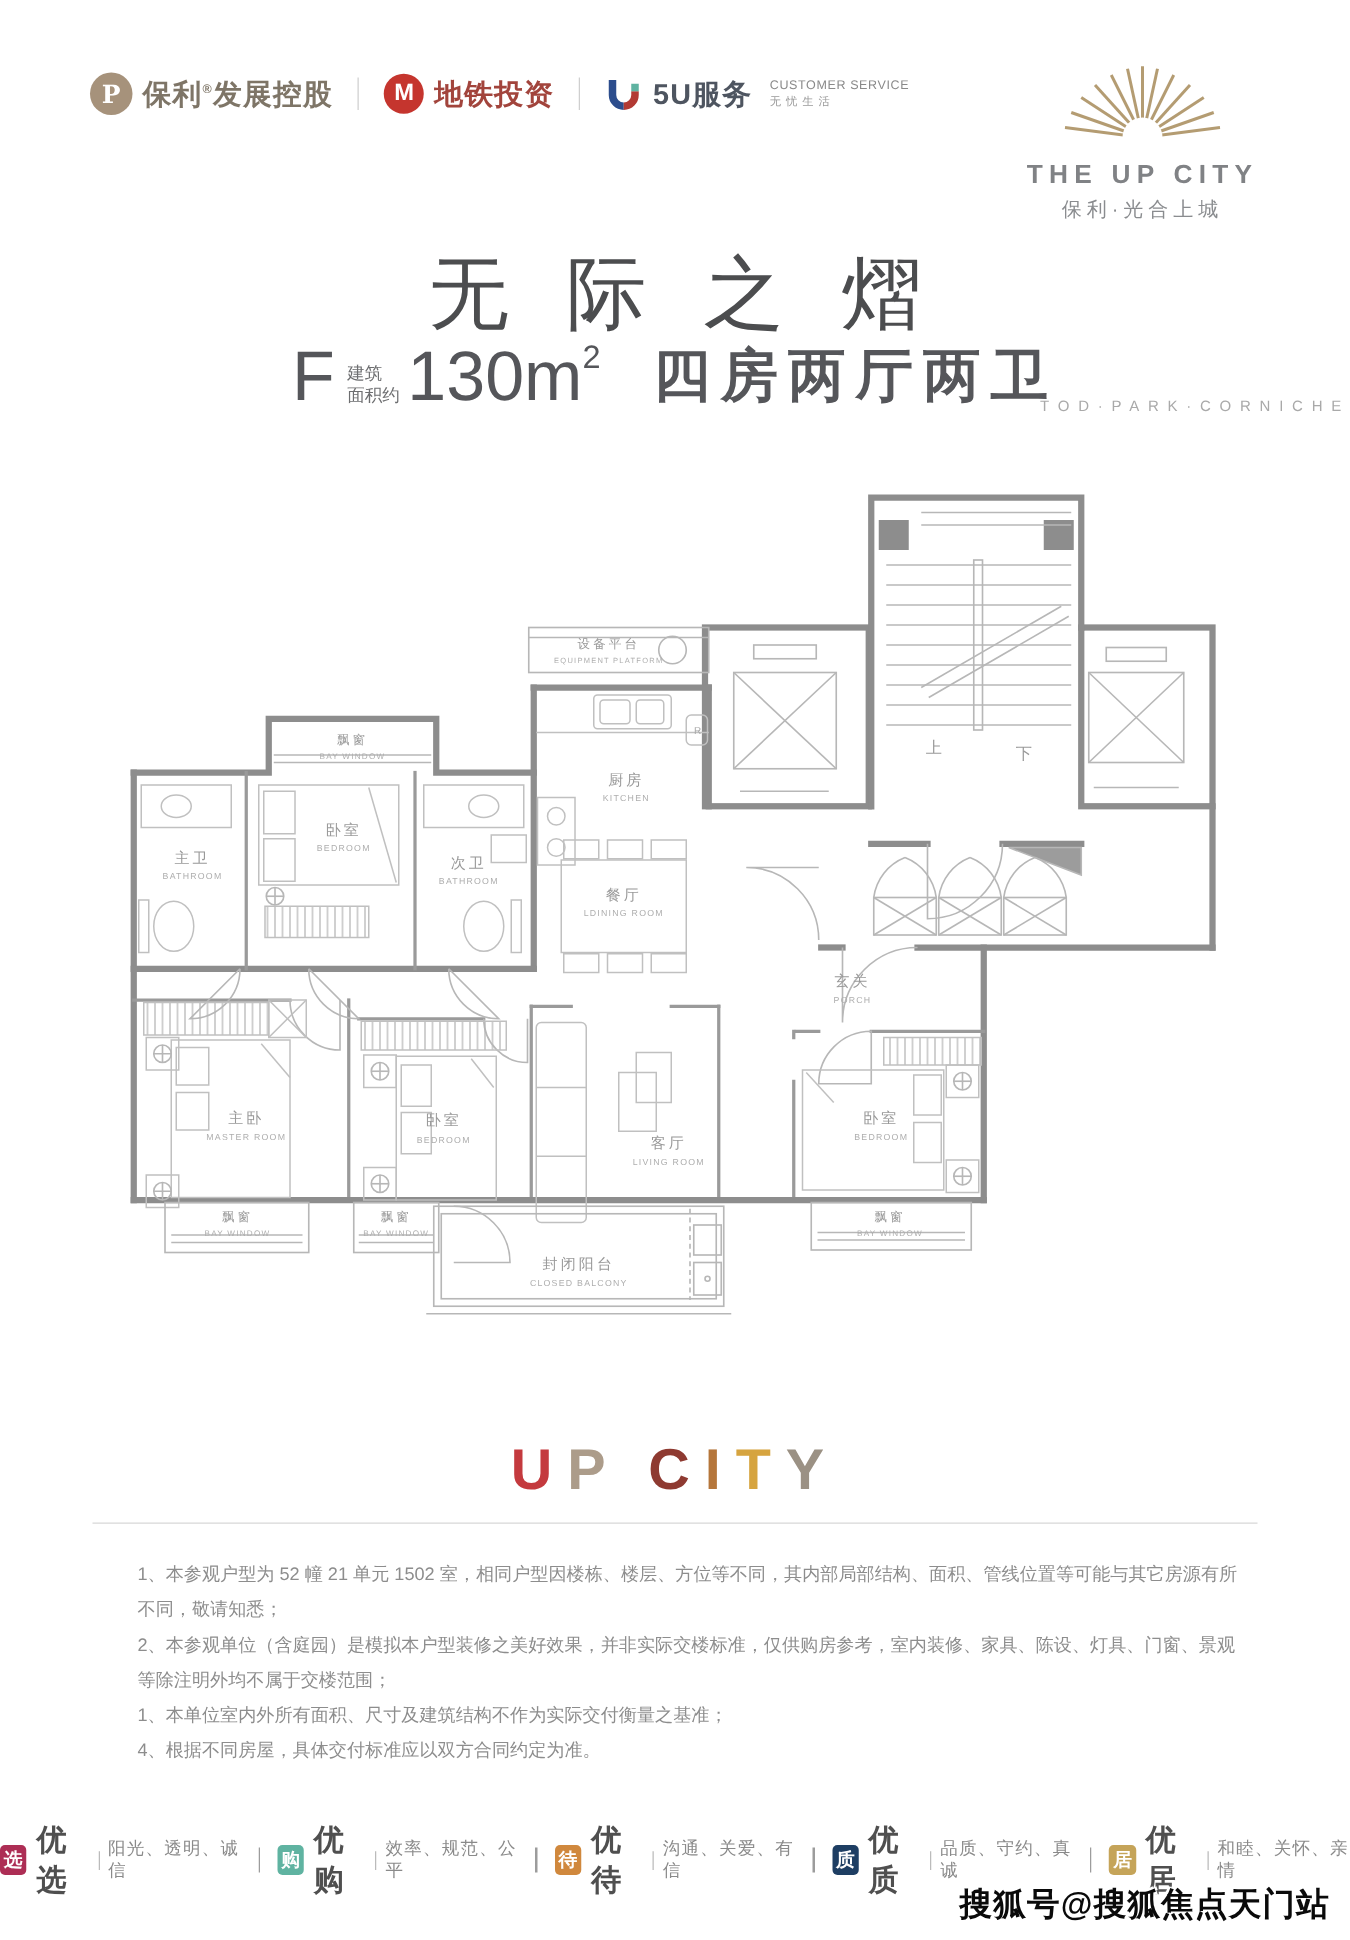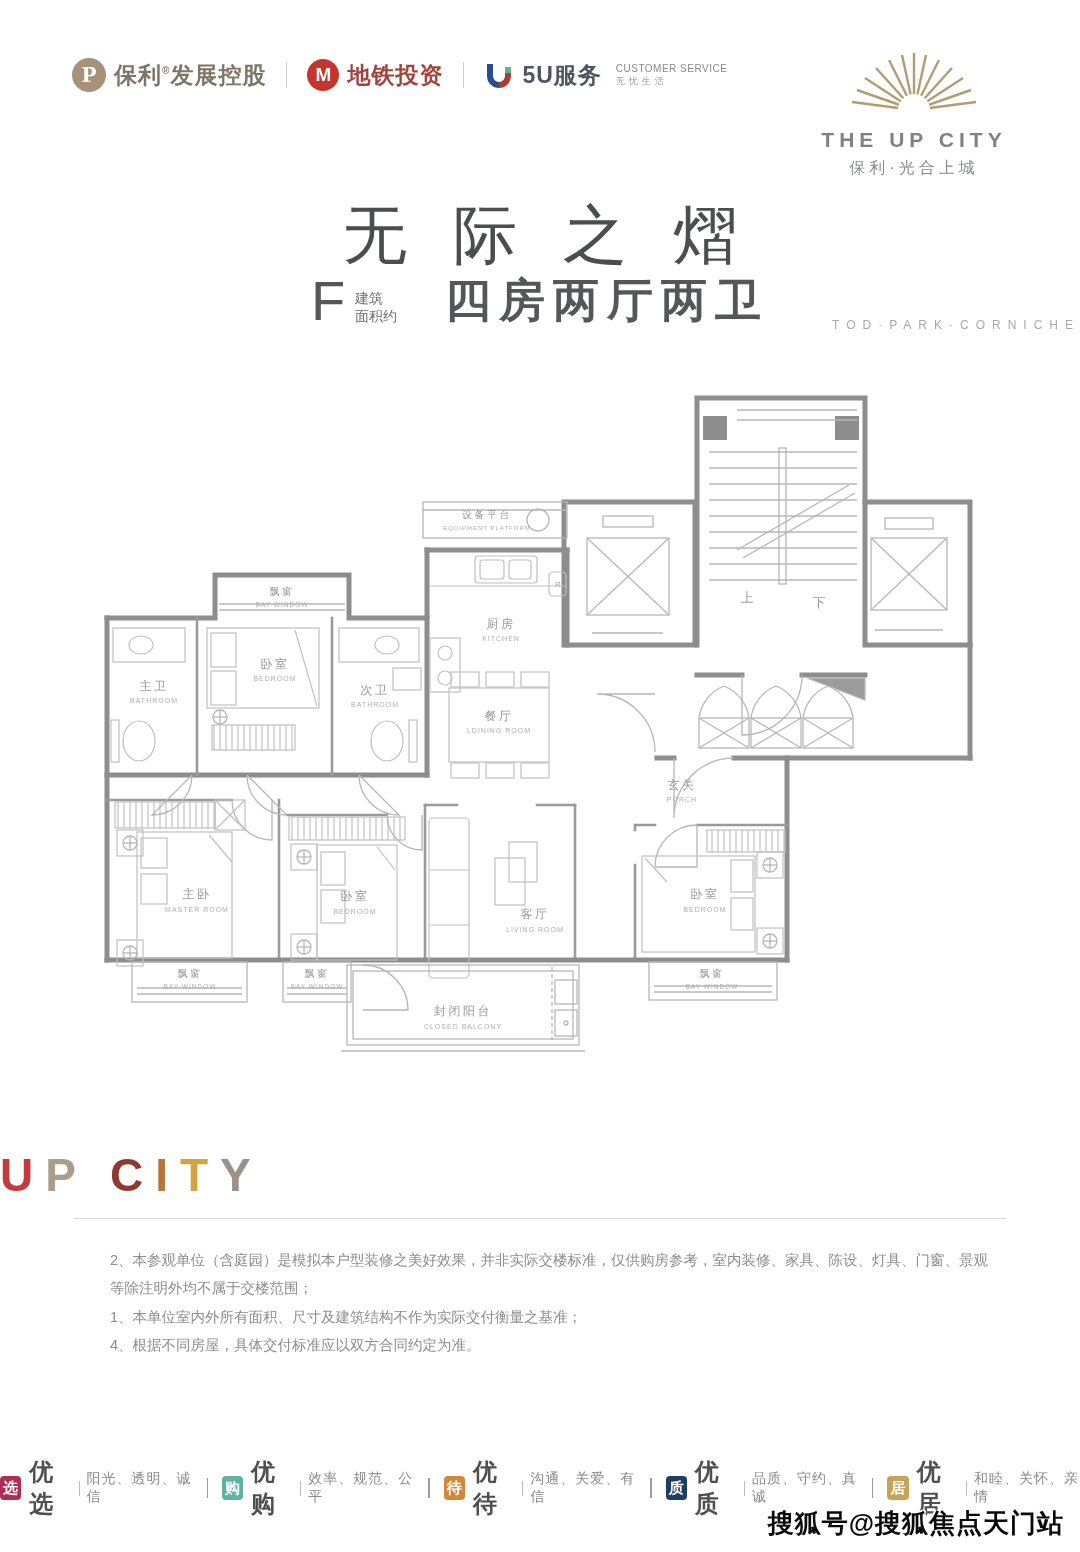--- a/index.html
+++ b/index.html
@@ -48,21 +48,21 @@
   .tn { stroke:#b7b7b7; stroke-width:1.3; fill:none; }
   .fur { stroke:#c0c0c0; stroke-width:1.2; fill:none; }
   .gf { fill:#8d8d8d; stroke:none; }
   .zh { font-size:12px; fill:#999; letter-spacing:2.5px; text-anchor:middle; }
   .en { font-size:7px; fill:#aeaeae; letter-spacing:1px; text-anchor:middle; }
   .st { font-size:13px; fill:#9a9a9a; text-anchor:middle; }
   .rlab { font-size:8px; fill:#a8a8a8; text-anchor:middle; }
   .dash { stroke-dasharray:4 3; }
 
   
-  .upcity { position:absolute; top:1148px; left:0; width:100%; text-align:left;
+  .upcity { position:absolute; top:1148px; left:0; width:100%; text-align:center;
             font-size:46px; font-weight:bold; letter-spacing:12px; }
   .upcity .wordgap { margin-right:22px; }
   .rule { position:absolute; left:74px; right:74px; top:1218px; height:1px; background:#d8d8d8; }
 
   
   .disc { position:absolute; left:110px; top:1246px; width:880px; }
   .disc-title { font-size:16px; color:#4c4c4c; font-weight:bold; margin-bottom:14px; }
   .disc-item { font-size:14.5px; color:#8d8d8d; line-height:1.95; }
 
   
@@ -132,20 +132,21 @@
   <div class="brand-cn">保利·光合上城</div>
 </div>
 
 <div class="title-main">无际之熠</div>
 <div class="subtitle">
   <span class="sub-f">F</span>
   <span class="sub-area-lbl">
     <span>建筑</span>
     <span>面积约</span>
   </span>
+  <span class="sub-val"><span>130m</span><span class="sub-sup">2</span></span>
   <span class="sub-layout">四房两厅两卫</span>
 </div>
 <div class="tagline">TOD·PARK·CORNICHE</div>
 
 <div class="plan">
 <svg width="886" height="700" viewBox="0 0 886 700">
   <defs>
     <pattern id="hatch" width="6" height="12" patternUnits="userSpaceOnUse">
       <line x1="3" y1="0" x2="3" y2="12" stroke="#b5b5b5" stroke-width="1"></line>
     </pattern>
@@ -441,20 +442,21 @@
   </g>
 </svg>
 </div>
 
 <div class="upcity">
   <span style="color: rgb(196, 58, 62);">U</span><span class="wordgap" style="color: rgb(172, 156, 138);">P</span><span style="color: rgb(142, 58, 49);">C</span><span style="color: rgb(181, 118, 59);">I</span><span style="color: rgb(214, 164, 63);">T</span><span style="color: rgb(155, 145, 132);">Y</span>
 </div>
 <div class="rule"></div>
 
 <div class="disc">
+  <div class="disc-item">1、本参观户型为 52 幢 21 单元 1502 室，相同户型因楼栋、楼层、方位等不同，其内部局部结构、面积、管线位置等可能与其它房源有所不同，敬请知悉；</div>
   <div class="disc-item">2、本参观单位（含庭园）是模拟本户型装修之美好效果，并非实际交楼标准，仅供购房参考，室内装修、家具、陈设、灯具、门窗、景观等除注明外均不属于交楼范围；</div>
   <div class="disc-item">1、本单位室内外所有面积、尺寸及建筑结构不作为实际交付衡量之基准；</div>
   <div class="disc-item">4、根据不同房屋，具体交付标准应以双方合同约定为准。</div>
 </div>
 
 <div class="badges">
   <div class="badge">
     <div class="chip" style="background: rgb(173, 46, 85);">选</div>
     <span class="badge-label">优选</span>
     <span class="badge-bar"></span>

